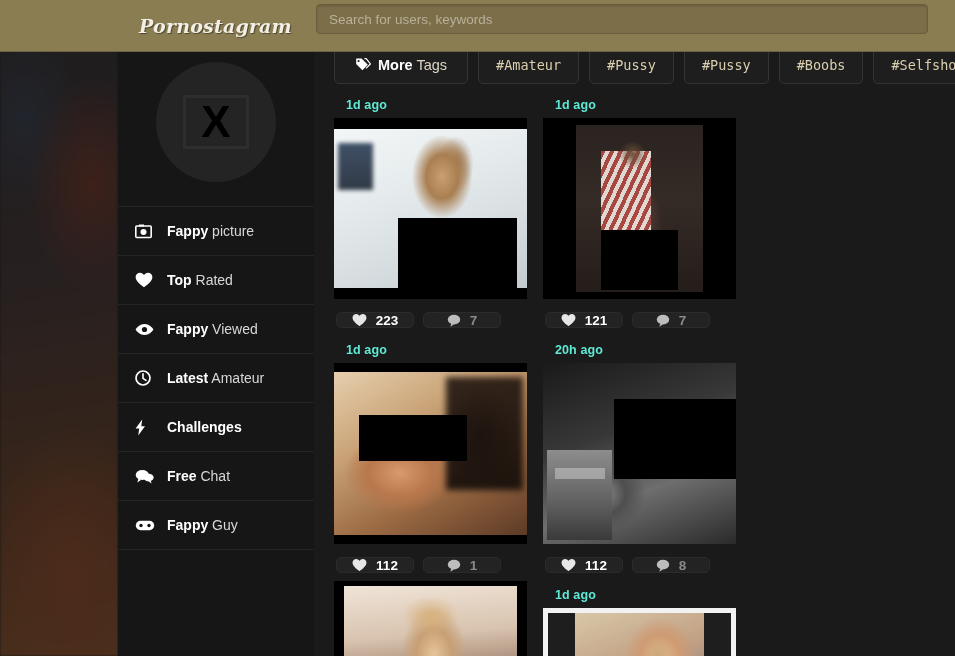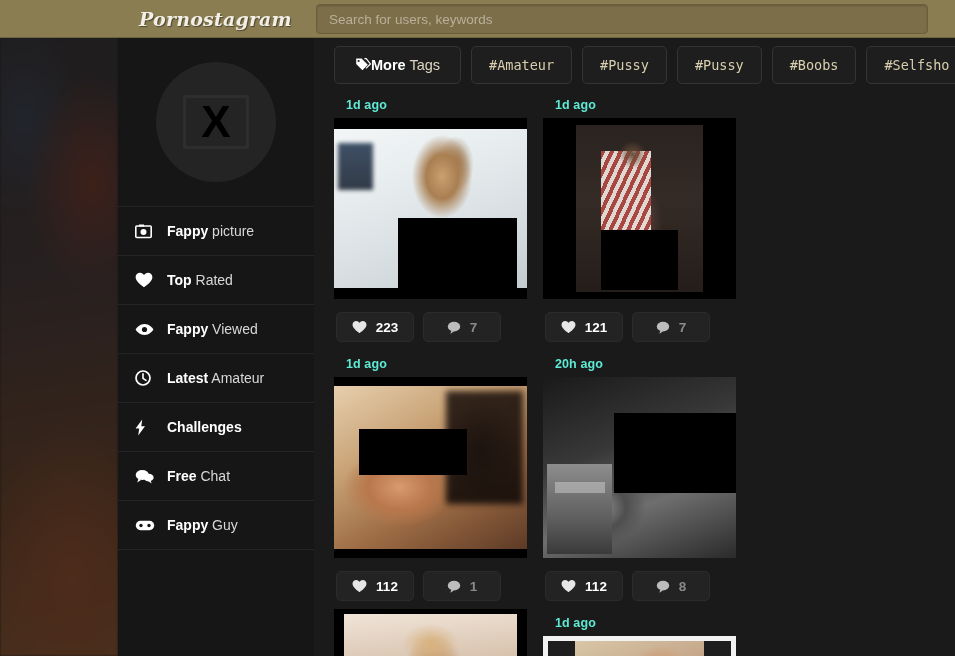--- a/index.html
+++ b/index.html
@@ -39,21 +39,21 @@
     width: 10px;
     height: 656px;
     background: linear-gradient(180deg,#1a1513 0%, #2a1d15 60%, #3a2618 100%);
   }
 
   
   .header {
     position: absolute;
     left: 0; top: 0;
     width: 955px;
-    height: 38px;
+    height: 52px;
     background: #8b7d52;
     display: flex;
     align-items: center;
     z-index: 40;
     border-bottom: 1px solid #6d6241;
   }
   .brand {
     position: absolute;
     left: 118px;
     width: 195px;
@@ -166,20 +166,21 @@
     align-items: center;
     gap: 10px;
     padding-left: 20px;
     overflow: hidden;
   }
   .tag {
     flex: none;
     height: 38px;
     display: flex;
     align-items: center;
+    gap: 7px;
     padding: 0 17px;
     background: #1e1e1e;
     border: 1px solid #343434;
     border-radius: 5px;
     color: #d9cfae;
     font-family: "DejaVu Sans Mono", monospace;
     font-size: 13.5px;
     cursor: pointer;
     white-space: nowrap;
   }
@@ -229,21 +230,21 @@
   .censor {
     position: absolute;
     background: #000;
   }
   .actions {
     display: flex;
     gap: 9px;
     padding: 13px 0 0 2px;
   }
   .pill {
-    height: 30px;
+    height: 16px;
     min-width: 78px;
     background: #232323;
     border-radius: 5px;
     display: flex;
     align-items: center;
     justify-content: center;
     gap: 9px;
     cursor: pointer;
     border: 1px solid #2b2b2b;
   }

